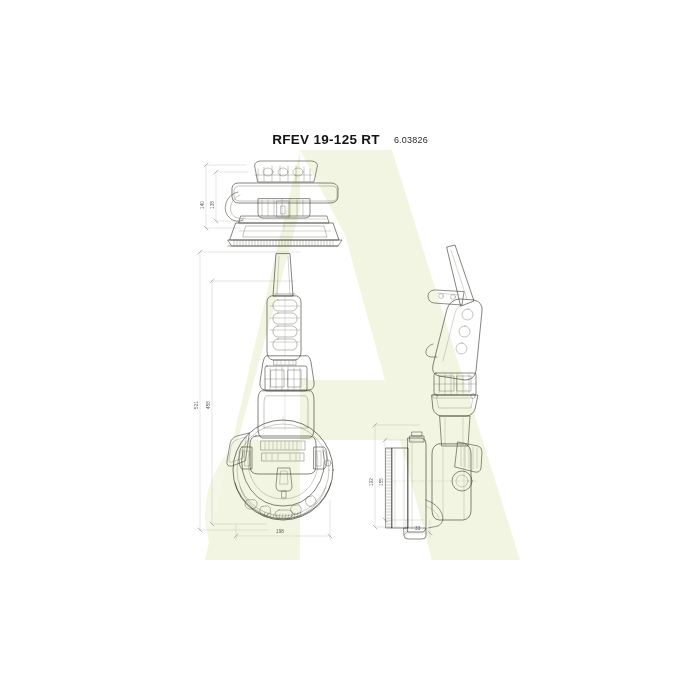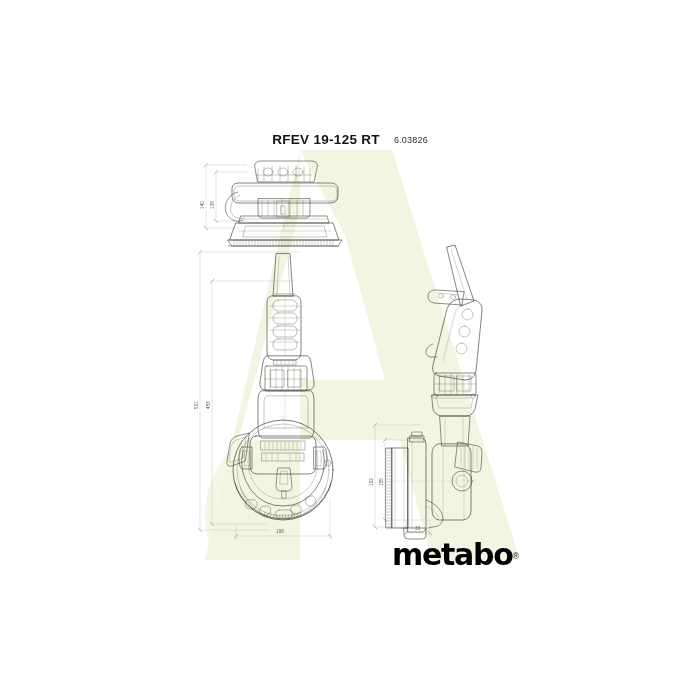--- a/index.html
+++ b/index.html
@@ -387,17 +387,14 @@
 
     <div class="dim vert" style="left:199px; top:404px;">521</div>
     <div class="dim vert" style="left:211px; top:404px;">458</div>
     <div class="dim" style="left:276px; top:529px;">198</div>
 
     <div class="dim vert" style="left:374px; top:481px;">192</div>
     <div class="dim vert" style="left:384px; top:481px;">155</div>
     <div class="dim" style="left:415px; top:526px;">33</div>
   </div>
 
-  <div class="logo-wrap">
-    <span class="logo-text">metabo</span><span class="logo-reg">®</span>
-  </div>
 
 </div>
 
 </body></html>

